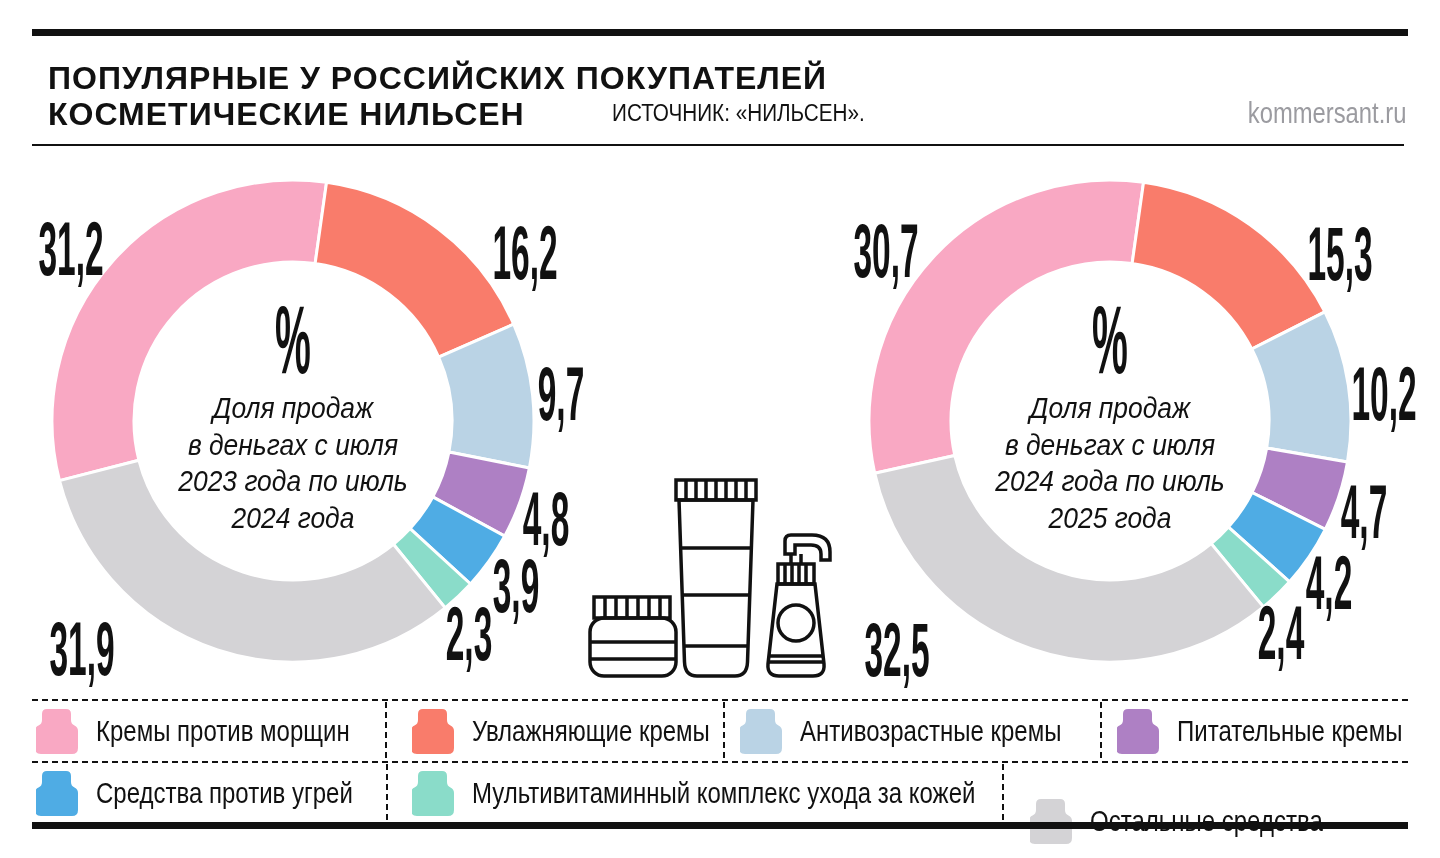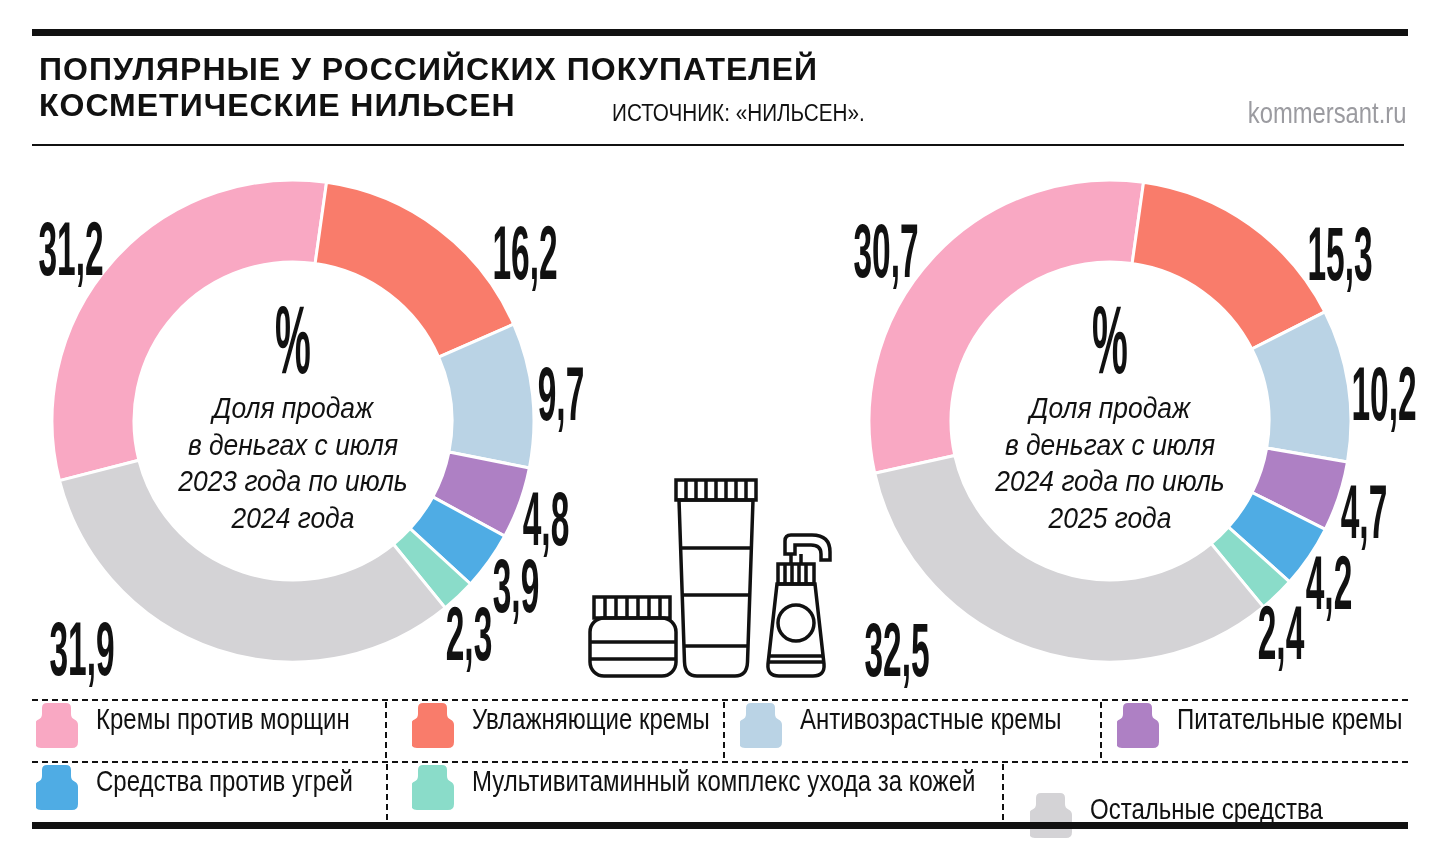--- a/index.html
+++ b/index.html
@@ -22,31 +22,31 @@
   .pct{position:absolute;font-size:96px;font-weight:700;white-space:nowrap;
        transform:translate(-50%,-50%) scaleX(.42);}
   .ctext{position:absolute;top:390px;font-style:italic;font-size:30px;line-height:36.5px;
          text-align:center;white-space:nowrap;transform:translateX(-50%) scaleX(.88);}
   .ctext span{display:block;}
   .num{position:absolute;font-weight:700;font-size:76px;white-space:nowrap;
        transform:translate(-50%,-50%) scaleX(.44);}
   .icons{position:absolute;left:588px;top:478px;}
   .hdash{position:absolute;left:32px;width:1376px;height:0;border-top:2.5px dashed #111;}
   .vsep{position:absolute;width:0;border-left:2.5px dashed #111;}
-  .leg-item{position:absolute;display:flex;gap:18px;height:58px;}
+  .leg-item{position:absolute;display:flex;align-items:center;gap:18px;height:58px;}
   .leg-label{font-size:30px;white-space:nowrap;transform:scaleX(.8);transform-origin:0 50%;}
 </style>
 </head>
 <body>
 
 <div class="page">
 
   <div class="bar" id="bar-top"></div>
 
-  <h1 class="title" style="margin:3px"><span>ПОПУЛЯРНЫЕ У РОССИЙСКИХ ПОКУПАТЕЛЕЙ</span><br><span>КОСМЕТИЧЕСКИЕ НИЛЬСЕН</span></h1>
+  <h1 class="title" style="margin:12px"><span>ПОПУЛЯРНЫЕ У РОССИЙСКИХ ПОКУПАТЕЛЕЙ</span><br><span>КОСМЕТИЧЕСКИЕ НИЛЬСЕН</span></h1>
 
   <div class="source">ИСТОЧНИК: «НИЛЬСЕН».</div>
   <div class="site">kommersant.ru</div>
   <div class="thin-rule"></div>
 
   <section class="chart-layer">
     <svg class="donut" id="donut0" viewBox="-243 -243 486 486">
         <path d="M-233.5119982820243,59.60827676032817 A241,241 0 0 1 33.540717331375774,-238.65460456671846 L22.128523052650404,-157.4526229299097 A159,159 0 0 0 -154.0597830989289,39.3266224269385 Z" fill="#F9A8C3" stroke="#fff" stroke-width="3" stroke-linejoin="round"></path>
         <path d="M33.540717331375774,-238.65460456671846 A241,241 0 0 1 220.70848535431332,-96.79237827744937 L145.61265216321917,-63.85887197557863 A159,159 0 0 0 22.128523052650404,-157.4526229299097 Z" fill="#F97C6B" stroke="#fff" stroke-width="3" stroke-linejoin="round"></path>
         <path d="M220.70848535431332,-96.79237827744937 A241,241 0 0 1 236.37745495101098,46.975512672910526 L155.95027110875827,30.992143215737652 A159,159 0 0 0 145.61265216321917,-63.85887197557863 Z" fill="#BAD3E5" stroke="#fff" stroke-width="3" stroke-linejoin="round"></path>

